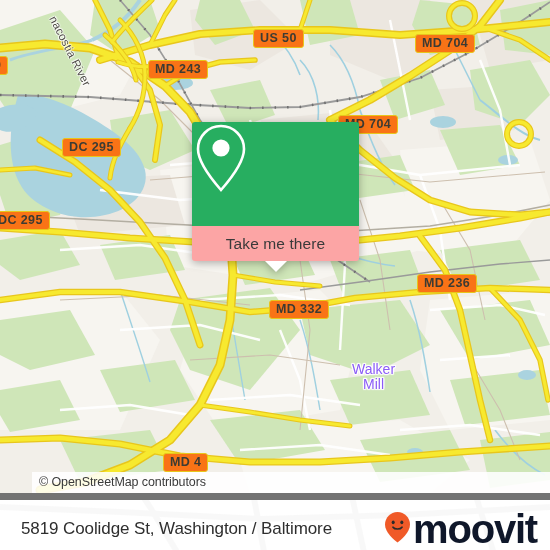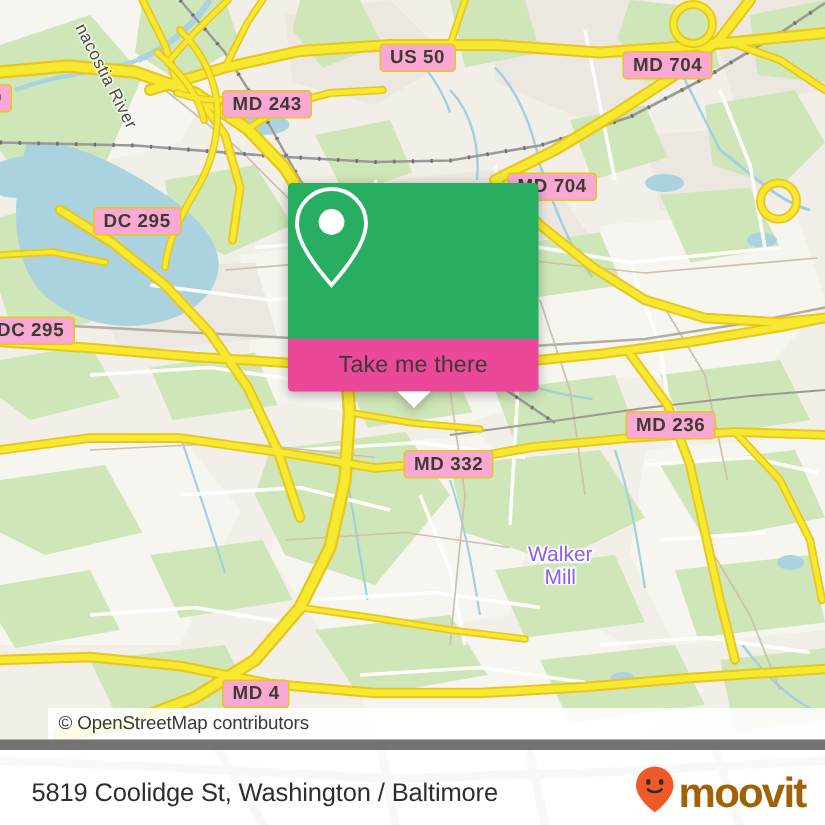--- a/index.html
+++ b/index.html
@@ -27,21 +27,21 @@
     padding:3px 0 4px 7px;
     box-sizing:border-box;
     letter-spacing:-0.1px;
     white-space:nowrap;
     margin-left:32px;
   }
 
   
   .shield{
     position:absolute;
-    background:#f9a8d4;
+    background:#f97316;
     border:1.6px solid #e8c61c;
     border-radius:3px;
     color:#3d3b33;
     font-size:12.5px;
     font-weight:bold;
     letter-spacing:0.4px;
     padding:1px 6px 2px 6px;
     line-height:14px;
     white-space:nowrap;
     box-sizing:border-box;
@@ -76,21 +76,21 @@
     position:absolute;left:192px;top:122px;width:167px;
     filter:drop-shadow(0 2px 4px rgba(0,0,0,0.30));
   }
   #popup-head{
     background:#27ae60;
     height:104px;
     border-radius:3px 3px 0 0;
     display:flex;align-items:center;justify-content:center;
   }
   #popup-body{
-    background:#ec4899;
+    background:#fca5a5;
     height:35px;
     border-radius:0 0 3px 3px;
     display:flex;align-items:center;justify-content:center;
     position:relative;
   }
   #popup-label{
     color:#3a3a3a;font-size:15.5px;letter-spacing:0.1px;
   }
   #popup-tail{
     position:absolute;left:50%;top:100%;
@@ -117,21 +117,21 @@
     position:absolute;left:21px;top:0;height:57px;
     display:flex;align-items:center;
     font-size:17px;color:#2e2e2e;letter-spacing:-0.1px;
     white-space:nowrap;
   }
   #brand{
     position:absolute;right:13px;top:0;height:57px;
     display:flex;align-items:center;gap:2px;
   }
   #brand-word{
-    font-size:28px;font-weight:bold;color:#a16207;
+    font-size:40px;font-weight:bold;color:#0f172a;
     letter-spacing:-1.2px;
     line-height:30px;
   }
 </style>
 </head>
 <body>
 
 <div id="page">
 
   <div id="map">
@@ -345,21 +345,21 @@
 Mill</div>
 
     <div class="shield" style="left:253px;top:29px;">US 50</div>
     <div class="shield" style="left:415px;top:34px;">MD 704</div>
     <div class="shield" style="left:148px;top:60px;">MD 243</div>
     <div class="shield" style="left:338px;top:115px;">MD 704</div>
     <div class="shield" style="left:62px;top:138px;">DC 295</div>
     <div class="shield" style="left:-9px;top:211px;">DC 295</div>
     <div class="shield" style="left:417px;top:274px;">MD 236</div>
     <div class="shield" style="left:231px;top:300px;margin-left:38px;">MD 332</div>
-    <div class="shield" style="left:148px;top:453px;">MD 4</div>
+    <div class="shield" style="left:163px;top:453px;">MD 4</div>
     <div class="shield" style="left:-13px;top:56px;">0</div>
 
     <div id="popup">
       <div id="popup-head">
         <span>
           <svg width="58" height="72" viewBox="0 0 58 72" aria-hidden="true">
             <path d="M29 4 C16.3 4 6 14.3 6 27 C6 41 22 60 29 68 C36 60 52 41 52 27 C52 14.3 41.7 4 29 4 Z" fill="none" stroke="#ffffff" stroke-width="2.6"></path>
             <circle cx="29" cy="26" r="8.6" fill="#ffffff"></circle>
           </svg>
         </span>

